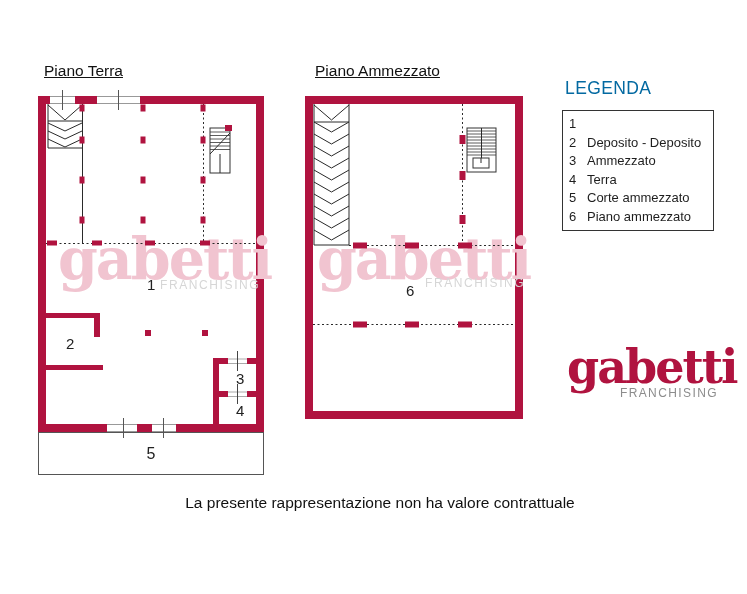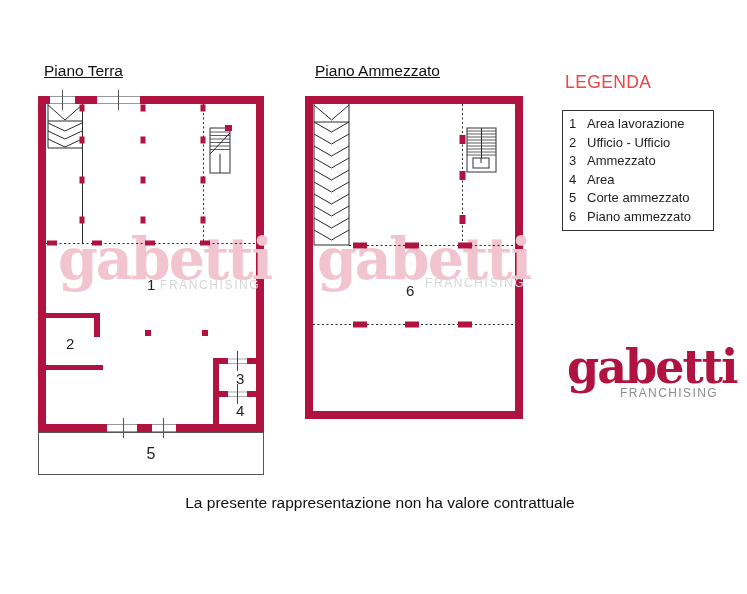--- a/index.html
+++ b/index.html
@@ -40,21 +40,21 @@
   .tickline{position:absolute;width:1px;height:20px;background:#555;z-index:4;}
 
   .room-label{position:absolute;z-index:5;font-size:15px;color:#222;}
 
   
   .room5{position:absolute;left:38px;top:432px;width:226px;height:43px;border:1px solid #555;
          display:flex;align-items:center;justify-content:center;background:transparent;}
   .room5 .room-label{position:static;font-size:16px;}
 
   
-  .legend-title{position:absolute;left:565px;top:72px;font-size:17.5px;letter-spacing:.4px;color:#ef4444;}
+  .legend-title{position:absolute;left:565px;top:78px;font-size:17.5px;letter-spacing:.4px;color:#0369a1;}
   .legend-box{position:absolute;left:562px;top:110px;width:152px;border:1px solid #333;
               padding:4px 6px 3px 6px;background:#fff;}
   .legend-row{display:flex;gap:9px;font-size:13px;line-height:18.6px;color:#1e1e1e;white-space:nowrap;}
   .legend-num{min-width:9px;text-align:left;}
 
   
   .logo{position:absolute;left:567px;top:344px;width:152px;height:66px;}
   .logo-name{display:block;font-family:"DejaVu Serif",serif;font-weight:bold;font-size:46px;
              line-height:1;letter-spacing:-2px;color:var(--wall);}
   .logo-sub{position:absolute;right:1px;top:42px;font-size:12px;letter-spacing:1.4px;
@@ -227,33 +227,32 @@
       </g>
     </svg>
 
     <div class="room-label" style="left:93px;top:178px">6</div>
   </div>
 
   <div class="legend-title">LEGENDA</div>
   <div class="legend-box">
     <div class="legend-row">
       <span class="legend-num">1</span>
-      <span class="legend-label">Area lavorazione</span>
     </div>
     <div class="legend-row">
       <span class="legend-num">2</span>
-      <span class="legend-label">Ufficio - Ufficio</span>
+      <span class="legend-label">Deposito - Deposito</span>
     </div>
     <div class="legend-row">
       <span class="legend-num">3</span>
       <span class="legend-label">Ammezzato</span>
     </div>
     <div class="legend-row">
       <span class="legend-num">4</span>
-      <span class="legend-label">Area</span>
+      <span class="legend-label">Terra</span>
     </div>
     <div class="legend-row">
       <span class="legend-num">5</span>
       <span class="legend-label">Corte ammezzato</span>
     </div>
     <div class="legend-row">
       <span class="legend-num">6</span>
       <span class="legend-label">Piano ammezzato</span>
     </div>
   </div>

